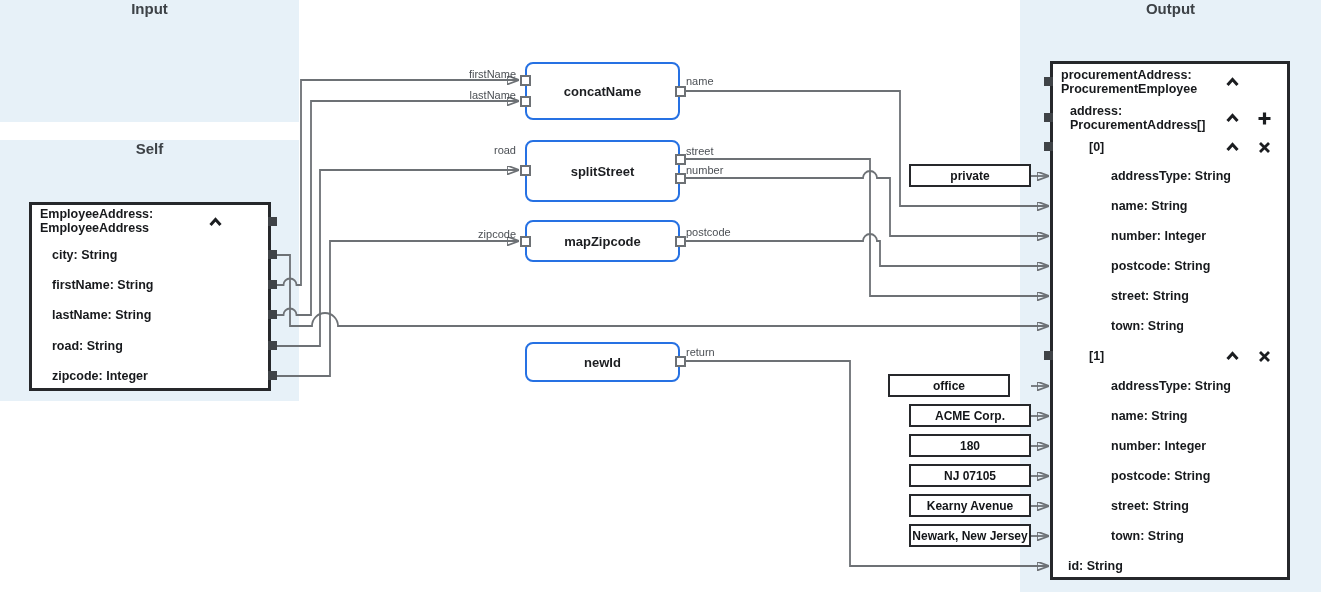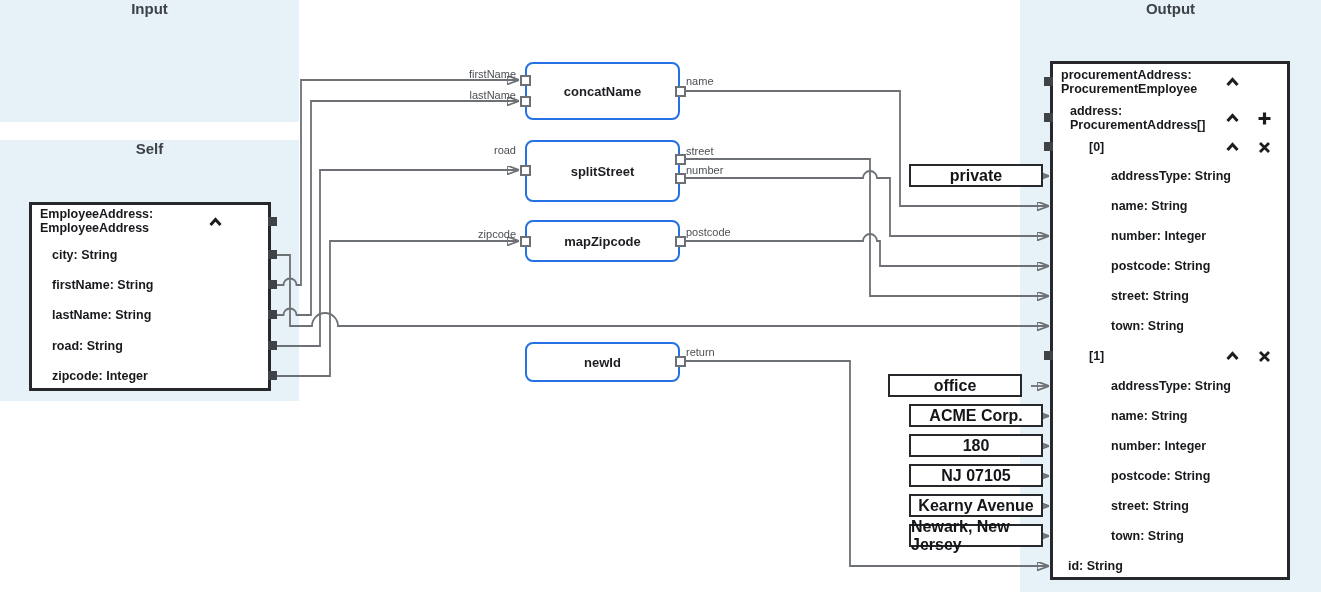--- a/index.html
+++ b/index.html
@@ -10,22 +10,22 @@
   .panel-title { text-align:center; font-weight:bold; font-size:15px; color:#3d4247; }
 
   svg.wires { position:absolute; left:0; top:0; z-index:2; pointer-events:none; }
   svg.wires path { fill:none; stroke:#6d7175; stroke-width:1.8; }
 
   .node { position:absolute; background:#ffffff; border:3px solid #26282b; box-sizing:border-box; z-index:3; }
   .func { position:absolute; background:#ffffff; border:2px solid #2671e3; border-radius:8px; box-sizing:border-box;
           display:flex; align-items:center; justify-content:center;
           font-weight:bold; font-size:13px; color:#1c1e21; z-index:3; }
   .const { position:absolute; background:#ffffff; border:2px solid #26282b; box-sizing:border-box;
-           width:134px; height:23px; display:flex; align-items:center; justify-content:center;
-           font-weight:bold; font-size:16px; color:#131518; z-index:3; }
+           width:122px; height:23px; display:flex; align-items:center; justify-content:center;
+           font-weight:bold; font-size:12px; color:#131518; z-index:3; }
 
   .hdr2 { position:absolute; font-weight:bold; font-size:12.5px; color:#17191c; line-height:14px; white-space:nowrap; }
   .orow { position:absolute; font-weight:bold; font-size:12.5px; color:#17191c; transform:translateY(-50%); white-space:nowrap; }
 
   .icon-btn { position:absolute; width:15px; height:15px; }
 
   .port-dark  { position:absolute; width:9px;  height:9px;  background:#3f4347; z-index:4; }
   .port-light { position:absolute; width:11px; height:11px; background:#ffffff; border:2px solid #6d7175;
                 box-sizing:border-box; z-index:4; }
 

